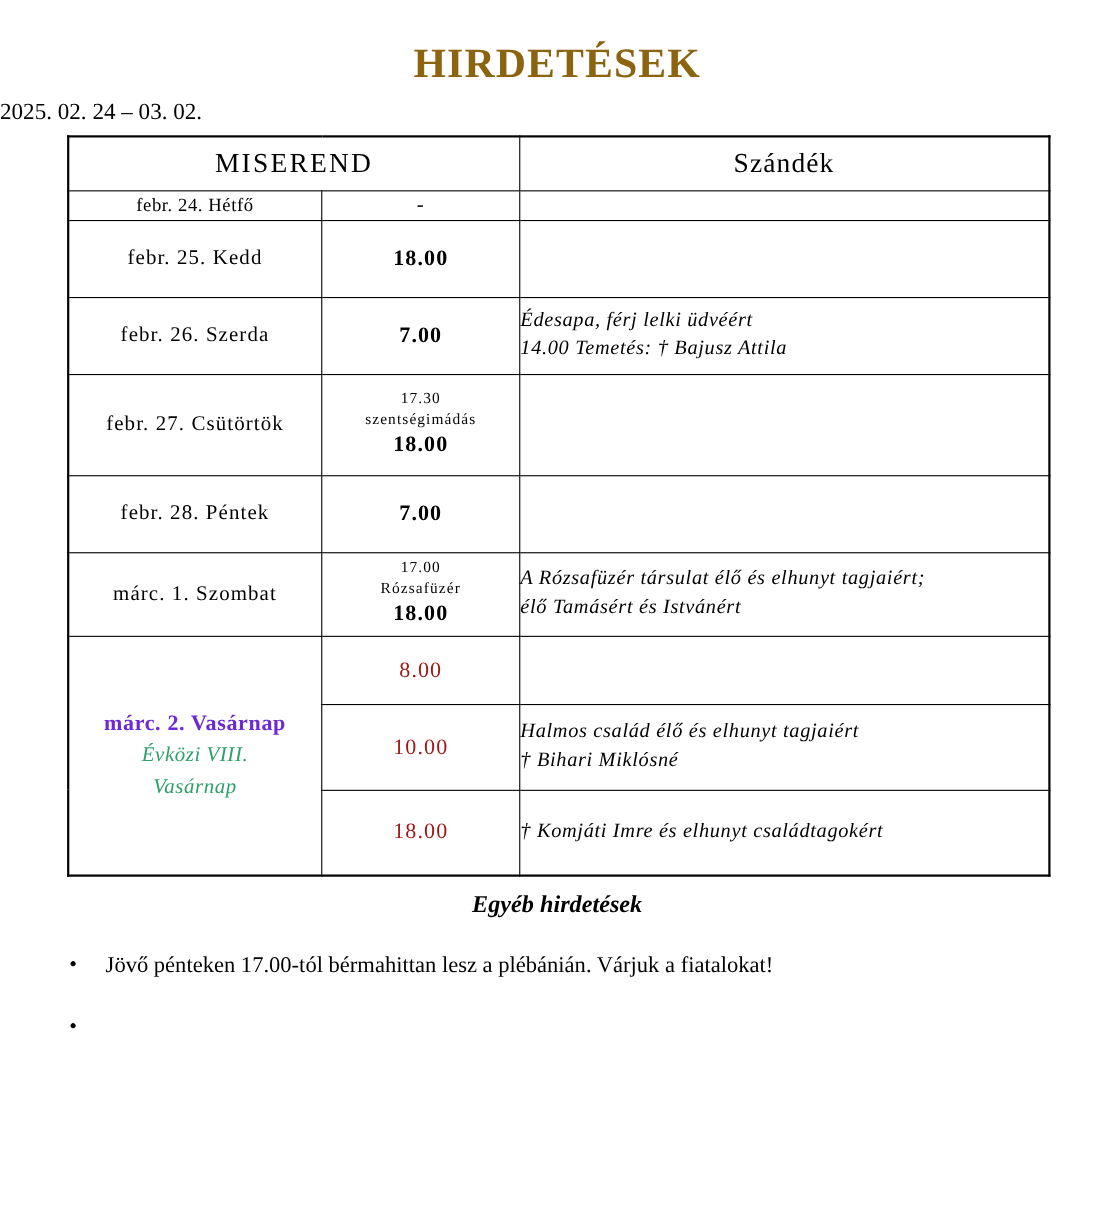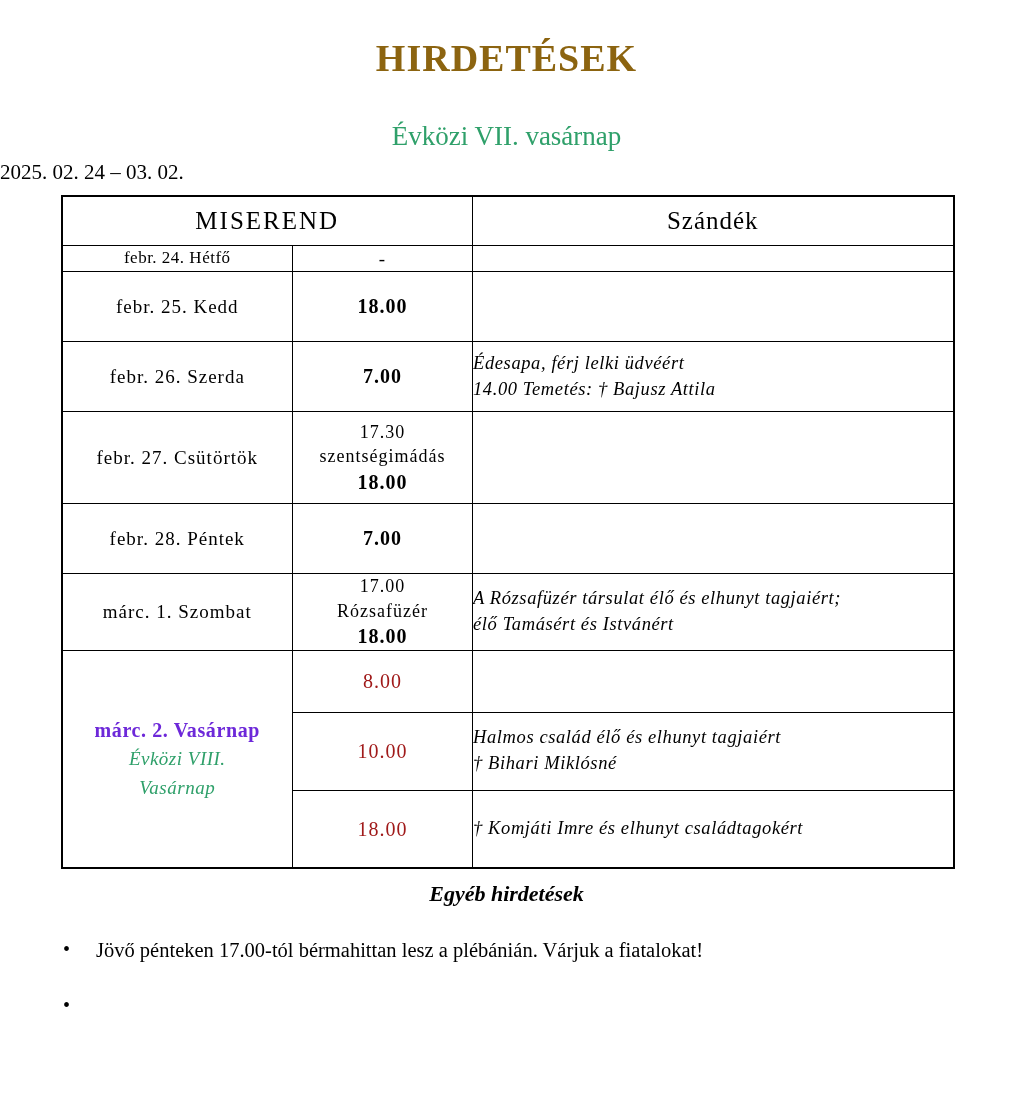--- a/index.html
+++ b/index.html
@@ -95,21 +95,21 @@
     padding: 4px 2px;
     line-height: 1.35;
   }
   .time-cell .big {
     font-weight: bold;
     font-size: 20px;
     display: block;
   }
   .time-cell .small {
     font-weight: normal;
-    font-size: 18px;
+    font-size: 14px;
     display: block;
   }
   .time-cell .dash { font-size: 19px; }
 
   .intent-cell {
     font-style: italic;
     font-size: 18.5px;
     letter-spacing: 0.6px;
     line-height: 1.4;
     padding: 6px 0 6px 9px;
@@ -174,21 +174,20 @@
     font-size: 20px;
     line-height: 1.35;
   }
 </style>
 </head>
 <body>
 
 <div class="page">
 
   <h1 class="doc-title">HIRDETÉSEK</h1>
-  <div class="doc-subtitle">Évközi VII. vasárnap</div>
   <div class="doc-daterange">2025. 02. 24 – 03. 02.</div>
 
   <div class="table-wrap">
     <table class="schedule">
       <colgroup>
         <col class="c1">
           <col class="c2">
           <col class="c3">
       </colgroup>
       <thead>

